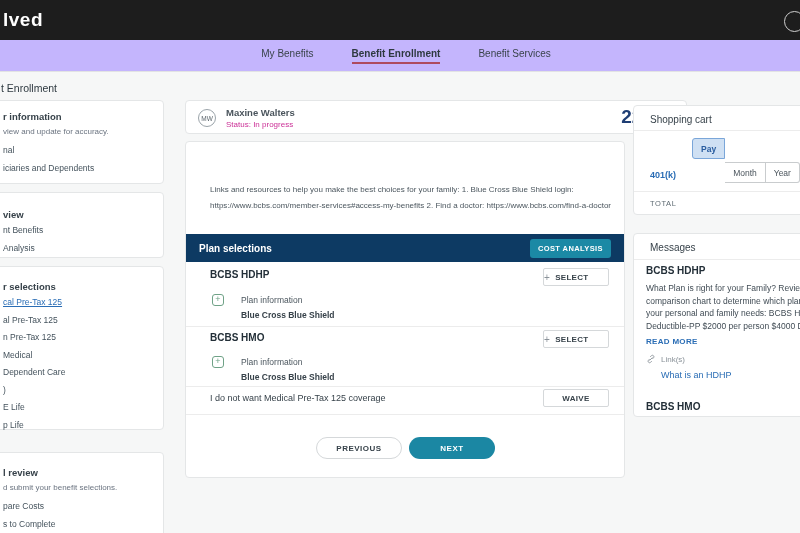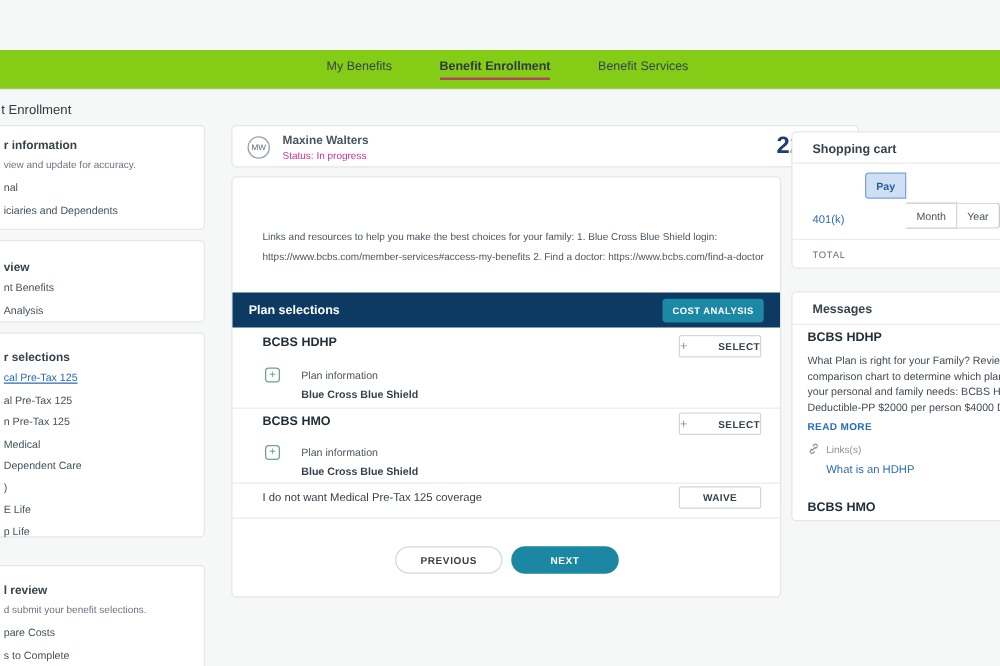--- a/index.html
+++ b/index.html
@@ -6,21 +6,21 @@
   html,body { background:#e9eaea; }
   body { font-family:"Liberation Sans", sans-serif; }
   .screen { position:relative; width:800px; height:533px; background:#f6f7f7; overflow:hidden; }
 
   
   .topbar { position:absolute; left:0; top:0; width:800px; height:40px; background:#1d1d1d; }
   .logo { position:absolute; left:3px; top:9px; color:#fff; font-size:19px; font-weight:bold; letter-spacing:.5px; }
   .profile-circle { position:absolute; left:784px; top:11px; width:21px; height:21px; border:1.5px solid #cfcfcf; border-radius:50%; }
 
   
-  .navband { position:absolute; left:0; top:40px; width:800px; height:32px; background:#84cc16; border-bottom:1px solid #e2e3e4; display:flex; justify-content:center; align-items:flex-end; gap:38px; padding-bottom:7px; padding-left:12px; }
+  .navband { position:absolute; left:0; top:40px; width:800px; height:32px; background:#c4b5fd; border-bottom:1px solid #e2e3e4; display:flex; justify-content:center; align-items:flex-end; gap:38px; padding-bottom:7px; padding-left:12px; }
   .nav-tab { font-size:10px; color:#3a444c; padding-bottom:3px; border-bottom:2px solid transparent; cursor:pointer; }
   .nav-tab.active { font-weight:bold; border-bottom-color:#ae4a5e; color:#2e3940; }
 
   .card { position:absolute; background:#fff; border:1px solid #e4e6e7; border-radius:4px; }
 
   
   .side-title { position:absolute; left:1px; top:82px; font-size:10.5px; font-weight:400; color:#2e3940; }
   .side-card { left:-12px; width:176px; padding:10px 10px 10px 14px; }
   .side-card h3 { font-size:9.5px; font-weight:bold; color:#37424a; margin-bottom:5px; }
   .side-desc { font-size:8px; color:#6b7480; margin-bottom:9px; }
@@ -39,59 +39,63 @@
 
   
   .plan-card { left:185px; top:141px; width:440px; height:337px; }
   .plan-title { position:absolute; left:24px; top:10px; font-size:19px; font-weight:bold; color:#21303c; }
   .plan-desc { position:absolute; left:24px; top:40px; width:412px; font-size:8px; line-height:16px; color:#4b565e; }
   .navybar { position:absolute; left:0; top:92px; width:438px; height:28px; background:#0d3a63; display:flex; align-items:center; justify-content:space-between; padding:0 13px; }
   .navybar-title { color:#fff; font-size:10px; font-weight:600; }
   .btn-cost { background:#1b89a5; color:#fff; font-size:7.5px; font-weight:bold; letter-spacing:.4px; border:none; border-radius:3px; padding:5px 8px; cursor:pointer; }
 
   .row-head { position:absolute; left:24px; font-size:10px; font-weight:bold; color:#232f38; }
-  .btn-select { position:absolute; right:15px; width:66px; height:18px; background:#fff; border:1px solid #d5d8da; border-radius:2px; font-size:8px; font-weight:bold; color:#37424a; letter-spacing:.3px; cursor:pointer; display:flex; align-items:center; justify-content:space-between; gap:5px; }
+  .btn-select { position:absolute; right:15px; width:66px; height:18px; background:#fff; border:1px solid #d5d8da; border-radius:2px; font-size:8px; font-weight:bold; color:#37424a; letter-spacing:.3px; cursor:pointer; display:flex; align-items:center; justify-content:flex-start; gap:5px; }
   .btn-select .plus { color:#8a9299; font-weight:normal; font-size:10px; }
   .btn-select .plus::before { content:'+'; }
   .kit-icon { position:absolute; left:26px; width:12px; height:12px; border:1.2px solid #6fa287; border-radius:3px; color:#6fa287; font-size:9px; line-height:9px; text-align:center; }
   .kit-icon::before { content:'+'; }
   .info-label { position:absolute; left:55px; font-size:8.5px; color:#4b565e; }
   .info-provider { position:absolute; left:55px; font-size:8.5px; font-weight:600; color:#37424a; }
   .hdivider { position:absolute; left:0; width:438px; height:1px; background:#ececec; }
 
   .waive-text { position:absolute; left:24px; top:251px; font-size:9px; color:#37424a; }
   .btn-waive { position:absolute; right:15px; top:247px; width:66px; height:18px; background:#fff; border:1px solid #d5d8da; border-radius:2px; font-size:8px; font-weight:bold; color:#37424a; letter-spacing:.3px; cursor:pointer; }
   .btn-prev { position:absolute; left:130px; top:295px; width:86px; height:22px; background:#fff; border:1px solid #d5d8da; border-radius:11px; font-size:8px; font-weight:bold; color:#37424a; letter-spacing:.5px; cursor:pointer; }
   .btn-next { position:absolute; left:223px; top:295px; width:86px; height:22px; background:#1b87a3; border:none; border-radius:11px; font-size:8px; font-weight:bold; color:#fff; letter-spacing:.5px; cursor:pointer; }
 
   
   .cart-card { left:633px; top:105px; width:222px; height:110px; }
-  .panel-title { position:absolute; left:16px; top:8px; font-size:10px; font-weight:700; color:#37424a; }
+  .panel-title { position:absolute; left:16px; top:8px; font-size:10px; font-weight:400; color:#37424a; }
   .panel-div { position:absolute; left:0; width:100%; height:1px; background:#ececec; }
   .toggle { position:absolute; left:58px; top:32px; display:flex; }
   .toggle-btn { height:21px; padding:0 8px; background:#fff; border:1px solid #c9ccce; font-size:8.5px; color:#4a545c; display:flex; align-items:center; cursor:pointer; }
   .toggle-btn:first-child { border-radius:3px 0 0 3px; }
   .toggle-btn:last-child { border-radius:0 3px 3px 0; }
   .toggle-btn + .toggle-btn { border-left:none;margin-top:24px; }
   .toggle-btn.active { background:#cfe0f3; border-color:#7aa6d9; color:#2a5d9f; font-weight:600; }
-  .cart-item { position:absolute; left:16px; top:64px; font-size:9px; color:#2a6db5; cursor:pointer; }
+  .cart-item { position:absolute; left:16px; top:64px; font-size:9px; color:#2a6db5; cursor:pointer;font-weight:bold; }
   .cart-total { position:absolute; left:16px; top:93px; font-size:7.5px; color:#5f6b73; letter-spacing:.6px; }
 
   .msg-card { left:633px; top:233px; width:222px; height:184px; }
   .msg-name { position:absolute; left:12px; font-size:10px; font-weight:bold; color:#232f38; }
   .msg-body { position:absolute; left:12px; top:48px; width:200px; font-size:8.5px; line-height:12.5px; color:#414c55; max-height:51px; overflow:hidden; }
   .msg-readmore { position:absolute; left:12px; top:103px; font-size:8px; font-weight:bold; color:#2a6db5; letter-spacing:.3px; cursor:pointer; }
   .msg-links-row { position:absolute; left:12px; top:120px; display:flex; align-items:center; gap:5px; font-size:8px; color:#8a9299; }
   .msg-link { position:absolute; left:27px; top:136px; font-size:9px; color:#2a6db5; cursor:pointer; }
 </style>
 </head>
 <body>
 
 <div class="screen">
 
+  <div class="topbar">
+    <span class="logo">lved</span>
+    <span class="profile-circle"></span>
+  </div>
 
   <div class="navband">
     <span class="nav-tab">My Benefits</span>
     <span class="nav-tab active">Benefit Enrollment</span>
     <span class="nav-tab">Benefit Services</span>
   </div>
 
   <div class="side-title">t Enrollment</div>
 
   <div class="card side-card" style="top:100px; height:84px;">
@@ -191,19 +195,19 @@
   <div class="card msg-card">
     <span class="panel-title">Messages</span>
     <div class="panel-div" style="top:25px;"></div>
     <span class="msg-name" style="top:31px;">BCBS HDHP</span>
     <div class="msg-body">What Plan is right for your Family? Review this cost comparison chart to determine which plan will best fit your personal and family needs: BCBS HDHP Deductible-PP $2000 per person $4000 Deductible-PP Out of Pocket Max...</div>
     <span class="msg-readmore">READ MORE</span>
     <div class="msg-links-row">
       <svg width="10" height="10" viewBox="0 0 10 10">
           <path d="M3.8 6.2 L6.2 3.8 M4.5 2.6 l1-1 a1.5 1.5 0 0 1 2.1 2.1 l-1 1 M5.5 7.4 l-1 1 a1.5 1.5 0 0 1 -2.1-2.1 l1-1" stroke="#8a9299" stroke-width="0.9" fill="none" stroke-linecap="round"></path>
         </svg>
-      <span>Links(s)</span>
+      <span>Link(s)</span>
     </div>
     <span class="msg-link">What is an HDHP</span>
     <span class="msg-name" style="top:167px;">BCBS HMO</span>
   </div>
 
 </div>
 
 </body></html>

